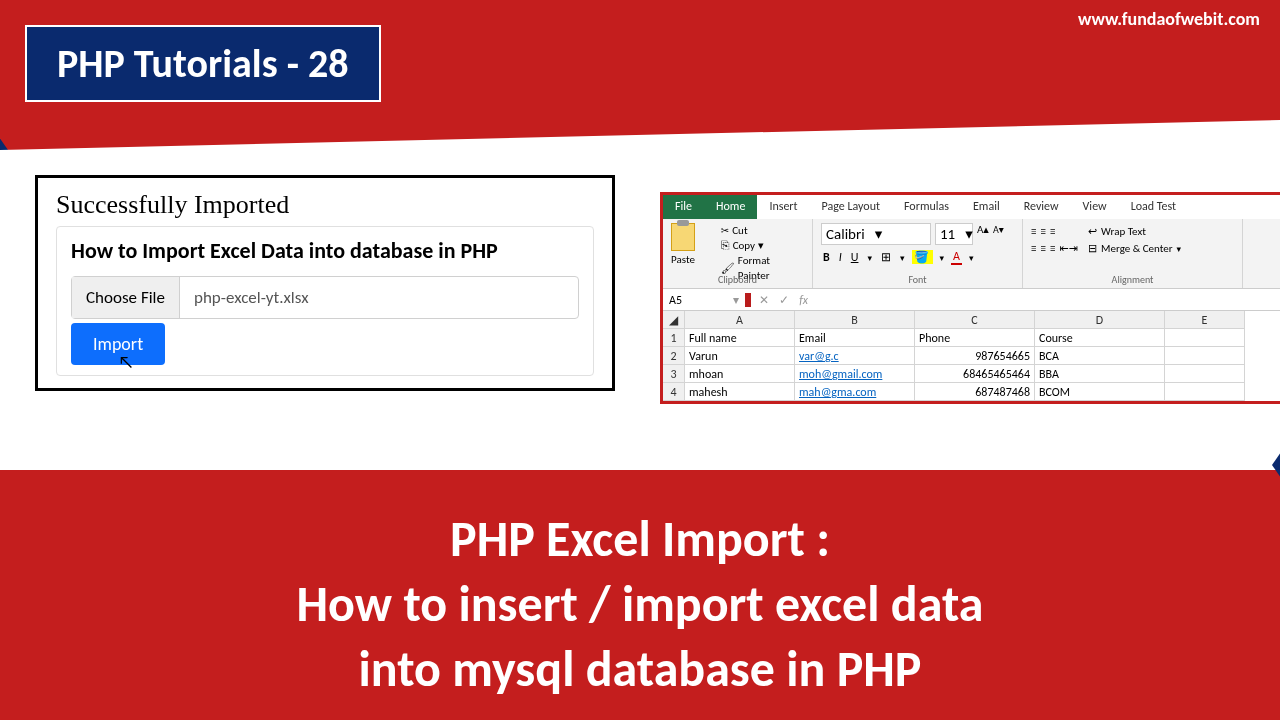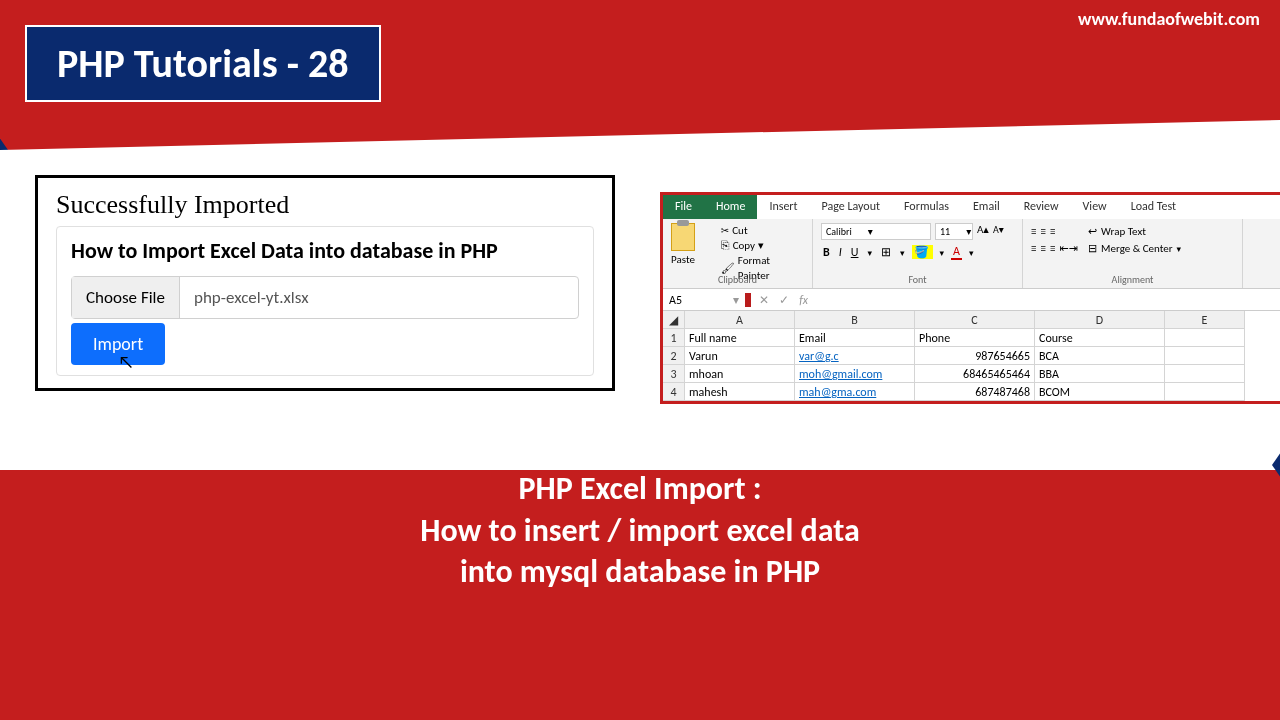--- a/index.html
+++ b/index.html
@@ -28,41 +28,41 @@
 .rtab.active{background:#217346;color:#fff}
 .ribbon-body{display:flex;background:#f3f3f3;border-bottom:1px solid #ccc;height:70px}
 .rgroup{border-right:1px solid #d4d4d4;padding:4px 8px;display:flex;flex-direction:column;justify-content:space-between;position:relative}
 .rglabel{text-align:center;font-size:10px;color:#666;position:absolute;bottom:2px;left:0;right:0}
 .paste{display:flex;flex-direction:column;align-items:flex-start;font-size:11px;width:44px}
 .pasteicon{width:24px;height:28px;background:#f7d774;border:1px solid #d4a017;position:relative;margin-bottom:2px}
 .pasteicon:before{content:"";position:absolute;top:-4px;left:5px;width:12px;height:6px;background:#999;border-radius:2px}
 .clipbtns{font-size:11px;line-height:15px}
 .clipbtns div{display:flex;align-items:center;gap:3px}
 .fontsel{display:flex;gap:4px;margin-bottom:4px}
-.fsel{border:1px solid #ccc;background:#fff;padding:1px 4px;font-size:10px;display:flex;align-items:center;gap:16px}
+.fsel{border:1px solid #ccc;background:#fff;padding:1px 4px;font-size:15px;display:flex;align-items:center;gap:10px}
 .fbtns{display:flex;gap:5px;font-size:12px;align-items:center}
 .fbtns span{padding:0 2px}
 .bold{font-weight:bold}.ital{font-style:italic}.under{text-decoration:underline}
 .alignbtn{font-size:11px;line-height:15px}
 .alignbtn div{display:flex;align-items:center;gap:4px;padding:1px 0}
 
 .fxbar{display:flex;border-bottom:1px solid #ccc;height:22px;align-items:center}
 .cellref{width:88px;border-right:6px solid #b91c1c;padding:0 6px;font-size:12px}
 .fxctrl{display:flex;align-items:center;gap:10px;padding:0 8px;color:#999;font-size:12px}
 .fxinput{flex:1;padding:2px 6px}
 
 .sheet{display:grid;grid-template-columns:22px 110px 120px 120px 130px 80px;font-size:12px}
 .sheet div{border-right:1px solid #d4d4d4;border-bottom:1px solid #d4d4d4;padding:2px 4px;height:18px;overflow:hidden;white-space:nowrap}
 .colhdr{background:#f0f0f0;text-align:center;color:#333}
 .rowhdr{background:#f0f0f0;text-align:center;color:#333}
 .link{color:#0563c1;text-decoration:underline}
 .numr{text-align:right}
 
 
-.bottom{position:absolute;top:468px;left:0;width:1280px;text-align:center;color:#fff;font-size:32px;font-weight:bold;line-height:1.3}
+.bottom{position:absolute;top:506px;left:0;width:1280px;text-align:center;color:#fff;font-size:50px;font-weight:bold;line-height:1.3}
 .dnav{position:absolute;left:-6px;top:130px;width:0;height:0;border-top:20px solid transparent;border-bottom:20px solid transparent;border-left:14px solid #0a2a6e}
 .dnav2{position:absolute;right:-6px;top:445px;width:0;height:0;border-top:20px solid transparent;border-bottom:20px solid transparent;border-right:14px solid #0a2a6e}
 .sciss{font-size:10px}
 </style>
 </head>
 <body>
 
 <div class="topbar">www.fundaofwebit.com</div>
 
 <div class="titlebox">

